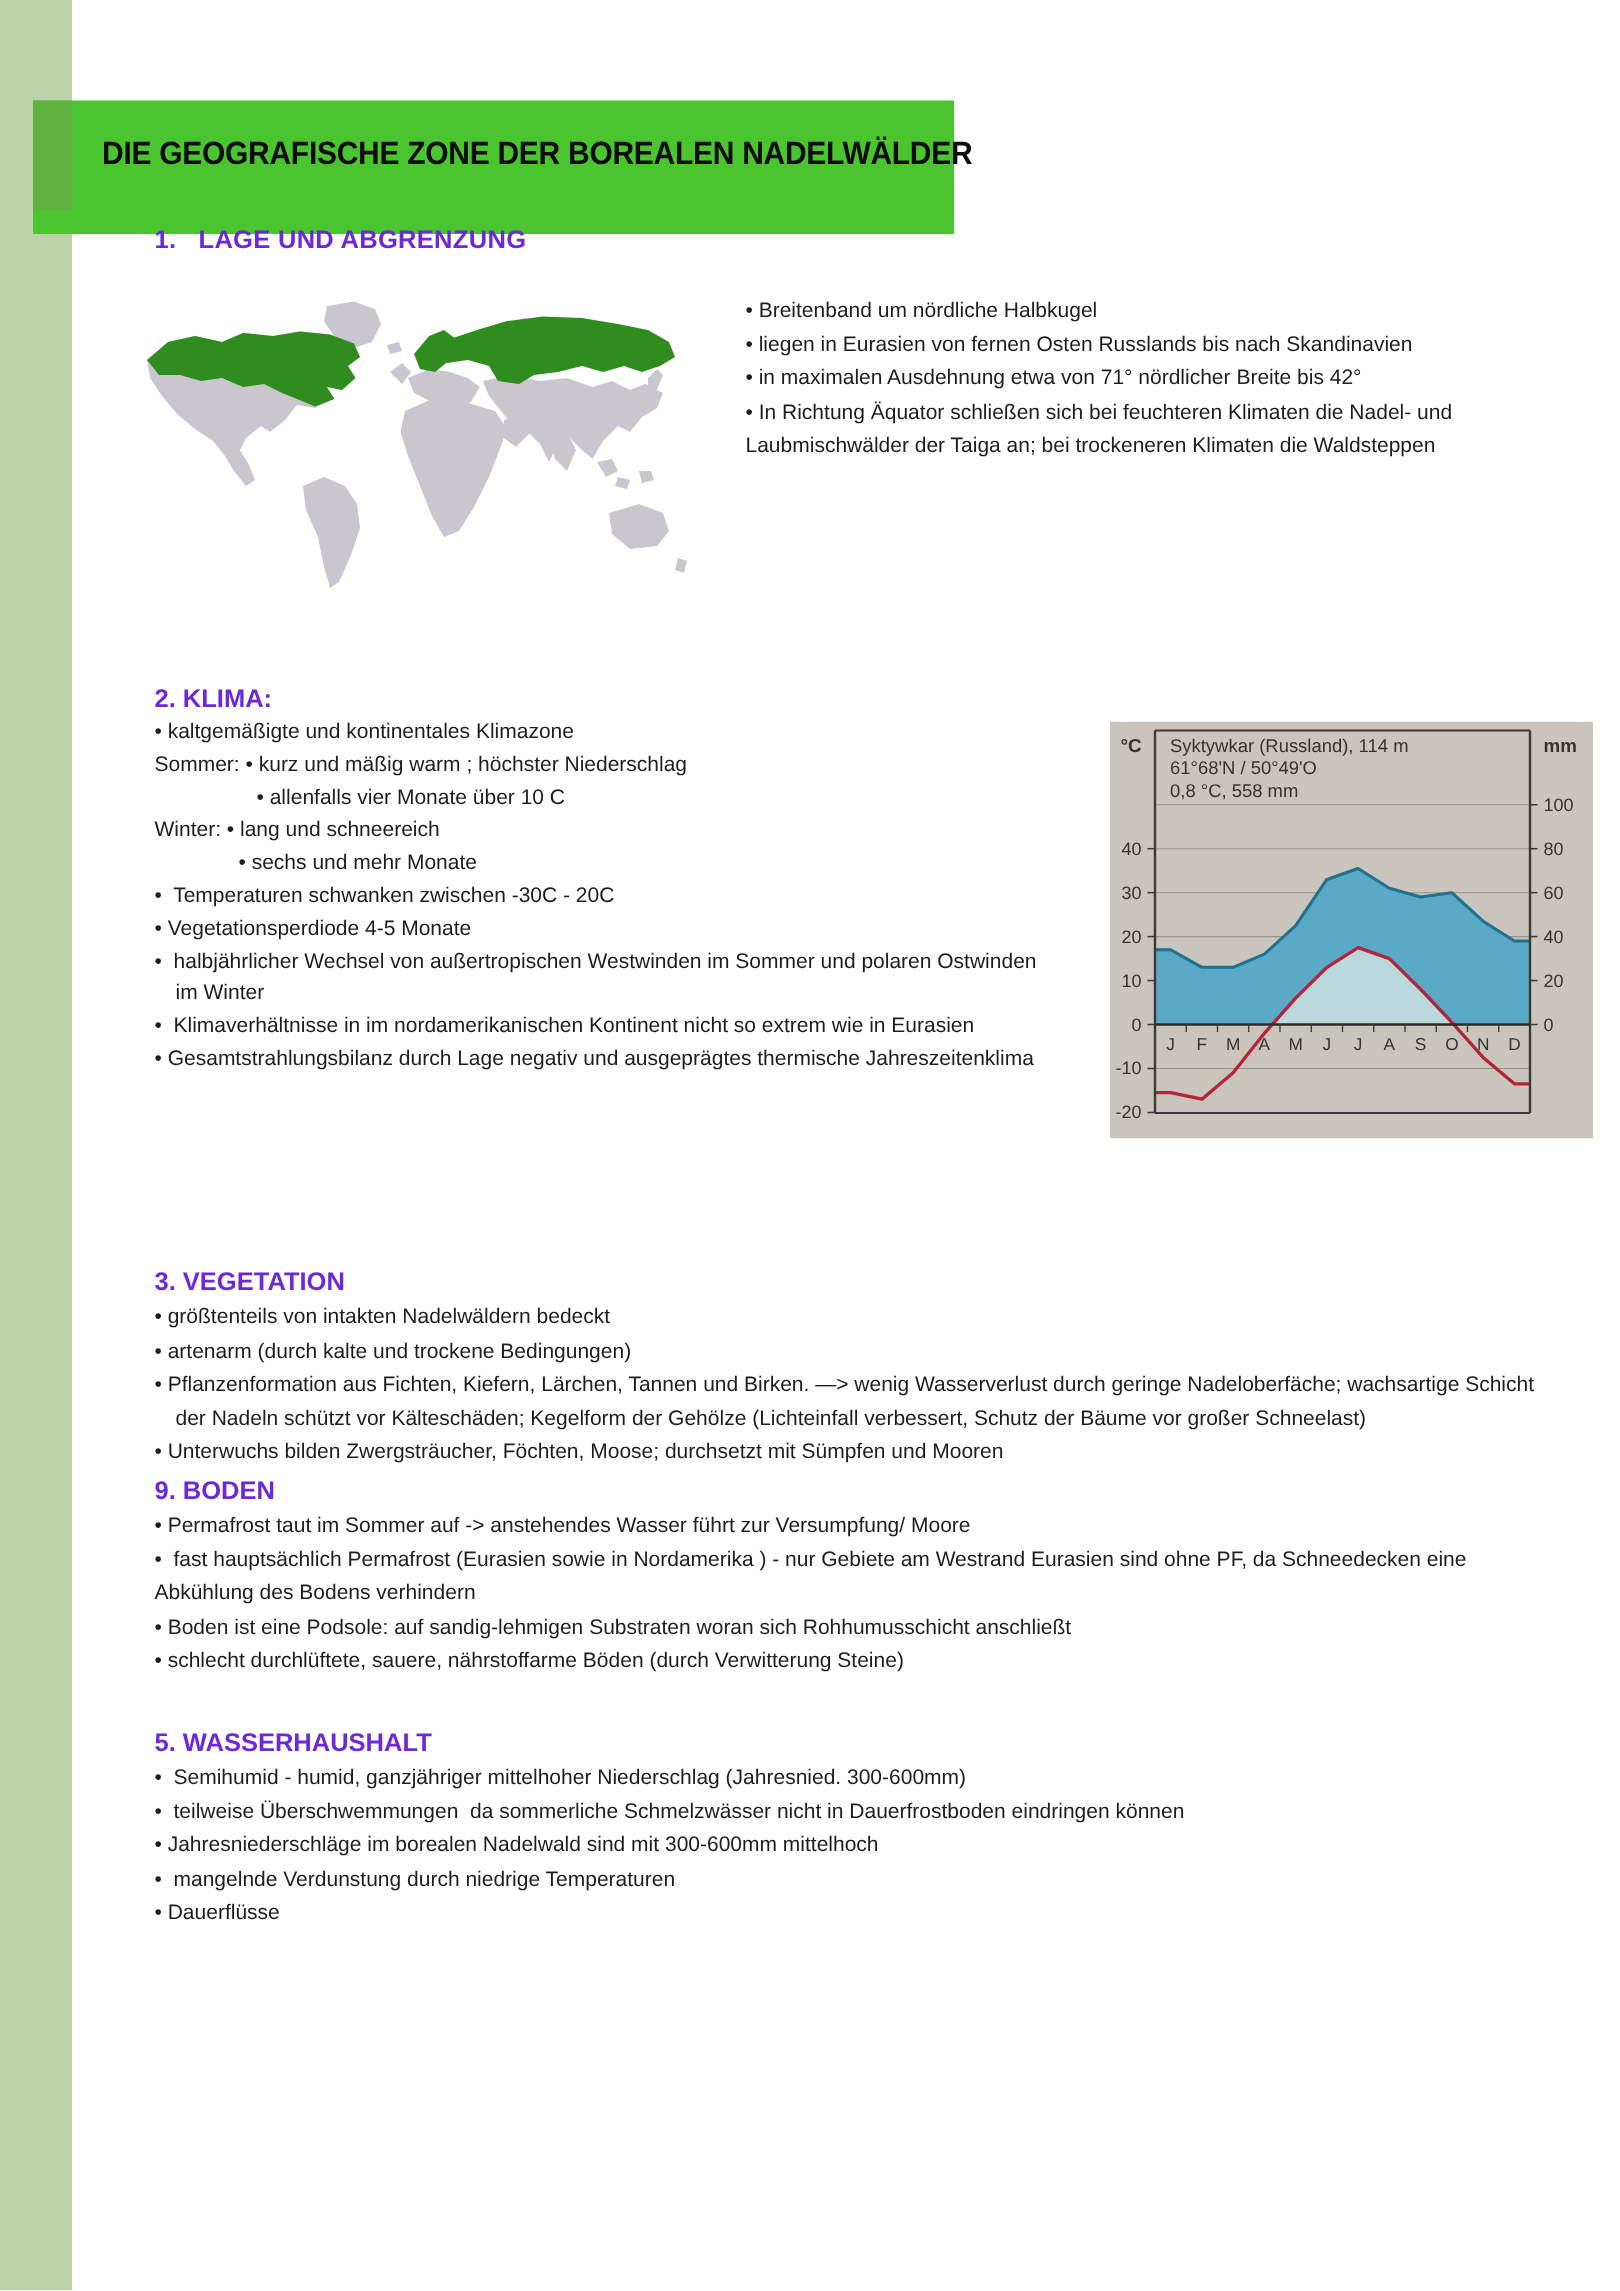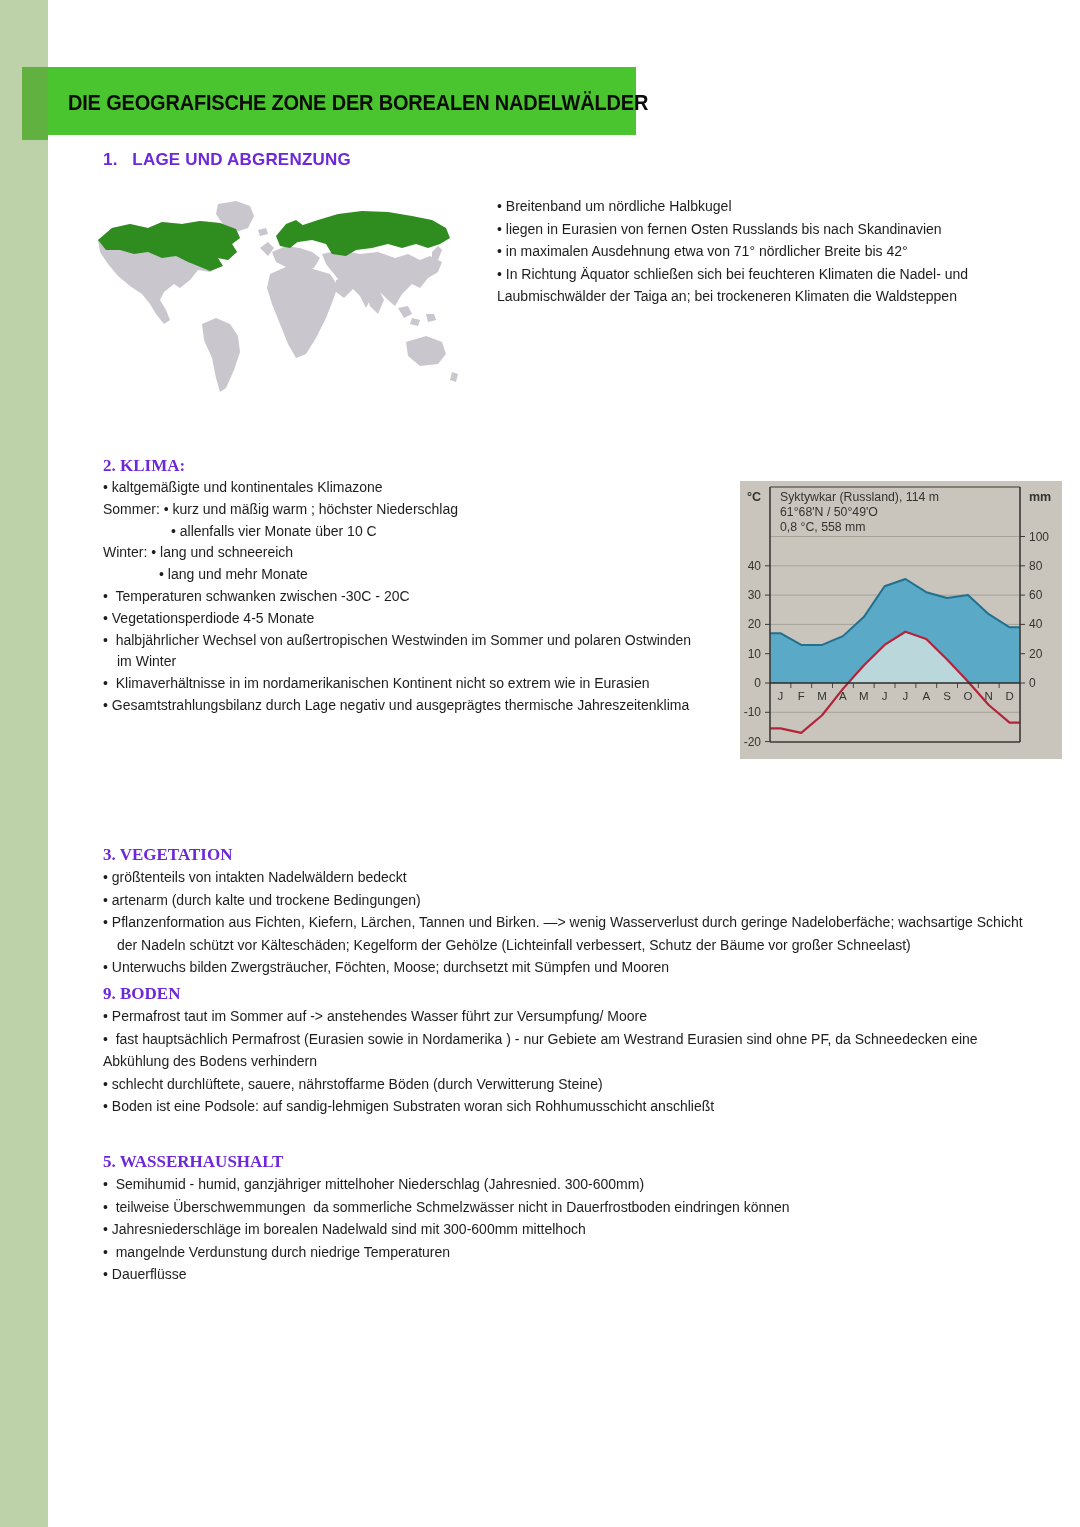--- a/index.html
+++ b/index.html
@@ -1,40 +1,40 @@
 <!DOCTYPE html>
 <html><head>
 <meta charset="utf-8">
 <style>
   html,body{margin:0;padding:0;background:#ffffff;}
   .page{position:relative;width:1080px;height:1527px;background:#ffffff;overflow:hidden;
         font-family:"Liberation Sans",sans-serif;color:#1d1d1d;}
   .side-stripe{position:absolute;left:0;top:0;width:48px;height:1527px;}
-  .banner{position:absolute;left:22px;top:67px;width:614px;height:68px;}
+  .banner{position:absolute;left:22px;top:67px;width:614px;height:89px;}
   .banner-overlap{position:absolute;left:0;top:0;width:26px;height:73px;}
   .banner-title{position:absolute;left:46px;top:36px;transform:translateY(-50%) scaleX(.93);
         transform-origin:left center;margin:0;font-size:21.5px;font-weight:bold;color:#0c0c0c;
         letter-spacing:-.2px;white-space:nowrap;}
   .h-sec{font-size:17px;font-weight:bold;color:#6d28d9;margin:0;}
   #sec1-heading{position:absolute;left:103px;top:150px;letter-spacing:.2px;}
   .map-wrap{position:absolute;left:90px;top:196px;width:390px;height:215px;margin:0;}
   .map-wrap svg{display:block;width:100%;height:100%;}
   .lage-list{position:absolute;left:497px;top:195px;width:562px;margin:0;padding:0;list-style:none;}
   .line{font-size:14px;line-height:22.6px;margin:0;}
   .klima{position:absolute;left:103px;top:456px;width:592px;}
   .klima .line{line-height:21.8px;}
   .ind-sommer{padding-left:68px;}
   .ind-winter{padding-left:56px;}
   .hang{padding-left:14px;text-indent:-14px;}
   .chart{position:absolute;left:740px;top:481px;width:322px;height:278px;margin:0;}
   .chart svg{display:block;width:100%;height:100%;}
   .vegetation{position:absolute;left:103px;top:806px;width:937px;margin-top:39px;}
   .boden{position:absolute;left:103px;top:984px;width:937px;}
   .wasser{position:absolute;left:103px;top:1152px;width:940px;}
-  .sec-block .h-sec{margin-bottom:1px;font-family:Liberation Serif, serif;}
+  .sec-block .h-sec{margin-bottom:1px;}
 </style>
 </head>
 <body>
 
 <div class="page">
 
   <div class="side-stripe" style="background: rgb(189, 210, 169);"></div>
 
   <header class="banner" style="background: rgb(74, 197, 47);">
     <div class="banner-overlap" style="background: rgb(97, 177, 65);"></div>
@@ -80,21 +80,21 @@
     </ul>
 
   <section class="klima sec-block">
     <h3 class="h-sec">2. KLIMA:</h3>
     <div>
 
     <div class="line">• kaltgemäßigte und kontinentales Klimazone</div>
         <div class="line">Sommer: • kurz und mäßig warm ; höchster Niederschlag</div>
         <div class="line ind-sommer">• allenfalls vier Monate über 10 C</div>
         <div class="line">Winter: • lang und schneereich</div>
-        <div class="line ind-winter">• lang und mehr Monate</div>
+        <div class="line ind-winter">• sechs und mehr Monate</div>
         <div class="line">•&nbsp; Temperaturen schwanken zwischen -30C - 20C</div>
         <div class="line">• Vegetationsperdiode 4-5 Monate</div>
         <div class="line hang">•&nbsp; halbjährlicher Wechsel von außertropischen Westwinden im Sommer und polaren Ostwinden im Winter</div>
         <div class="line hang">•&nbsp; Klimaverhältnisse in im nordamerikanischen Kontinent nicht so extrem wie in Eurasien</div>
         <div class="line hang">• Gesamtstrahlungsbilanz durch Lage negativ und ausgeprägtes thermische Jahreszeitenklima</div>
       </div>
   </section>
 
   <figure class="chart">
     <svg id="climachart" viewBox="0 0 322 278" aria-hidden="true">
@@ -181,22 +181,22 @@
         <div class="line hang">• Unterwuchs bilden Zwergsträucher, Föchten, Moose; durchsetzt mit Sümpfen und Mooren</div>
       </div>
   </section>
 
   <section class="boden sec-block">
     <h3 class="h-sec">9. BODEN</h3>
     <div>
 
     <div class="line hang">• Permafrost taut im Sommer auf -&gt; anstehendes Wasser führt zur Versumpfung/ Moore</div>
         <div class="line">•&nbsp; fast hauptsächlich Permafrost (Eurasien sowie in Nordamerika ) - nur Gebiete am Westrand Eurasien sind ohne PF, da Schneedecken eine Abkühlung des Bodens verhindern</div>
+        <div class="line hang">• Boden ist eine Podsole: auf sandig-lehmigen Substraten woran sich Rohhumusschicht anschließt</div>
         <div class="line hang">• schlecht durchlüftete, sauere, nährstoffarme Böden (durch Verwitterung Steine)</div>
-        <div class="line hang">• Boden ist eine Podsole: auf sandig-lehmigen Substraten woran sich Rohhumusschicht anschließt</div>
       </div>
   </section>
 
   <section class="wasser sec-block">
     <h3 class="h-sec">5. WASSERHAUSHALT</h3>
     <div>
 
     <div class="line hang">•&nbsp; Semihumid - humid, ganzjähriger mittelhoher Niederschlag (Jahresnied. 300-600mm)</div>
         <div class="line hang">•&nbsp; teilweise Überschwemmungen&nbsp; da sommerliche Schmelzwässer nicht in Dauerfrostboden eindringen können</div>
         <div class="line hang">• Jahresniederschläge im borealen Nadelwald sind mit 300-600mm mittelhoch</div>

